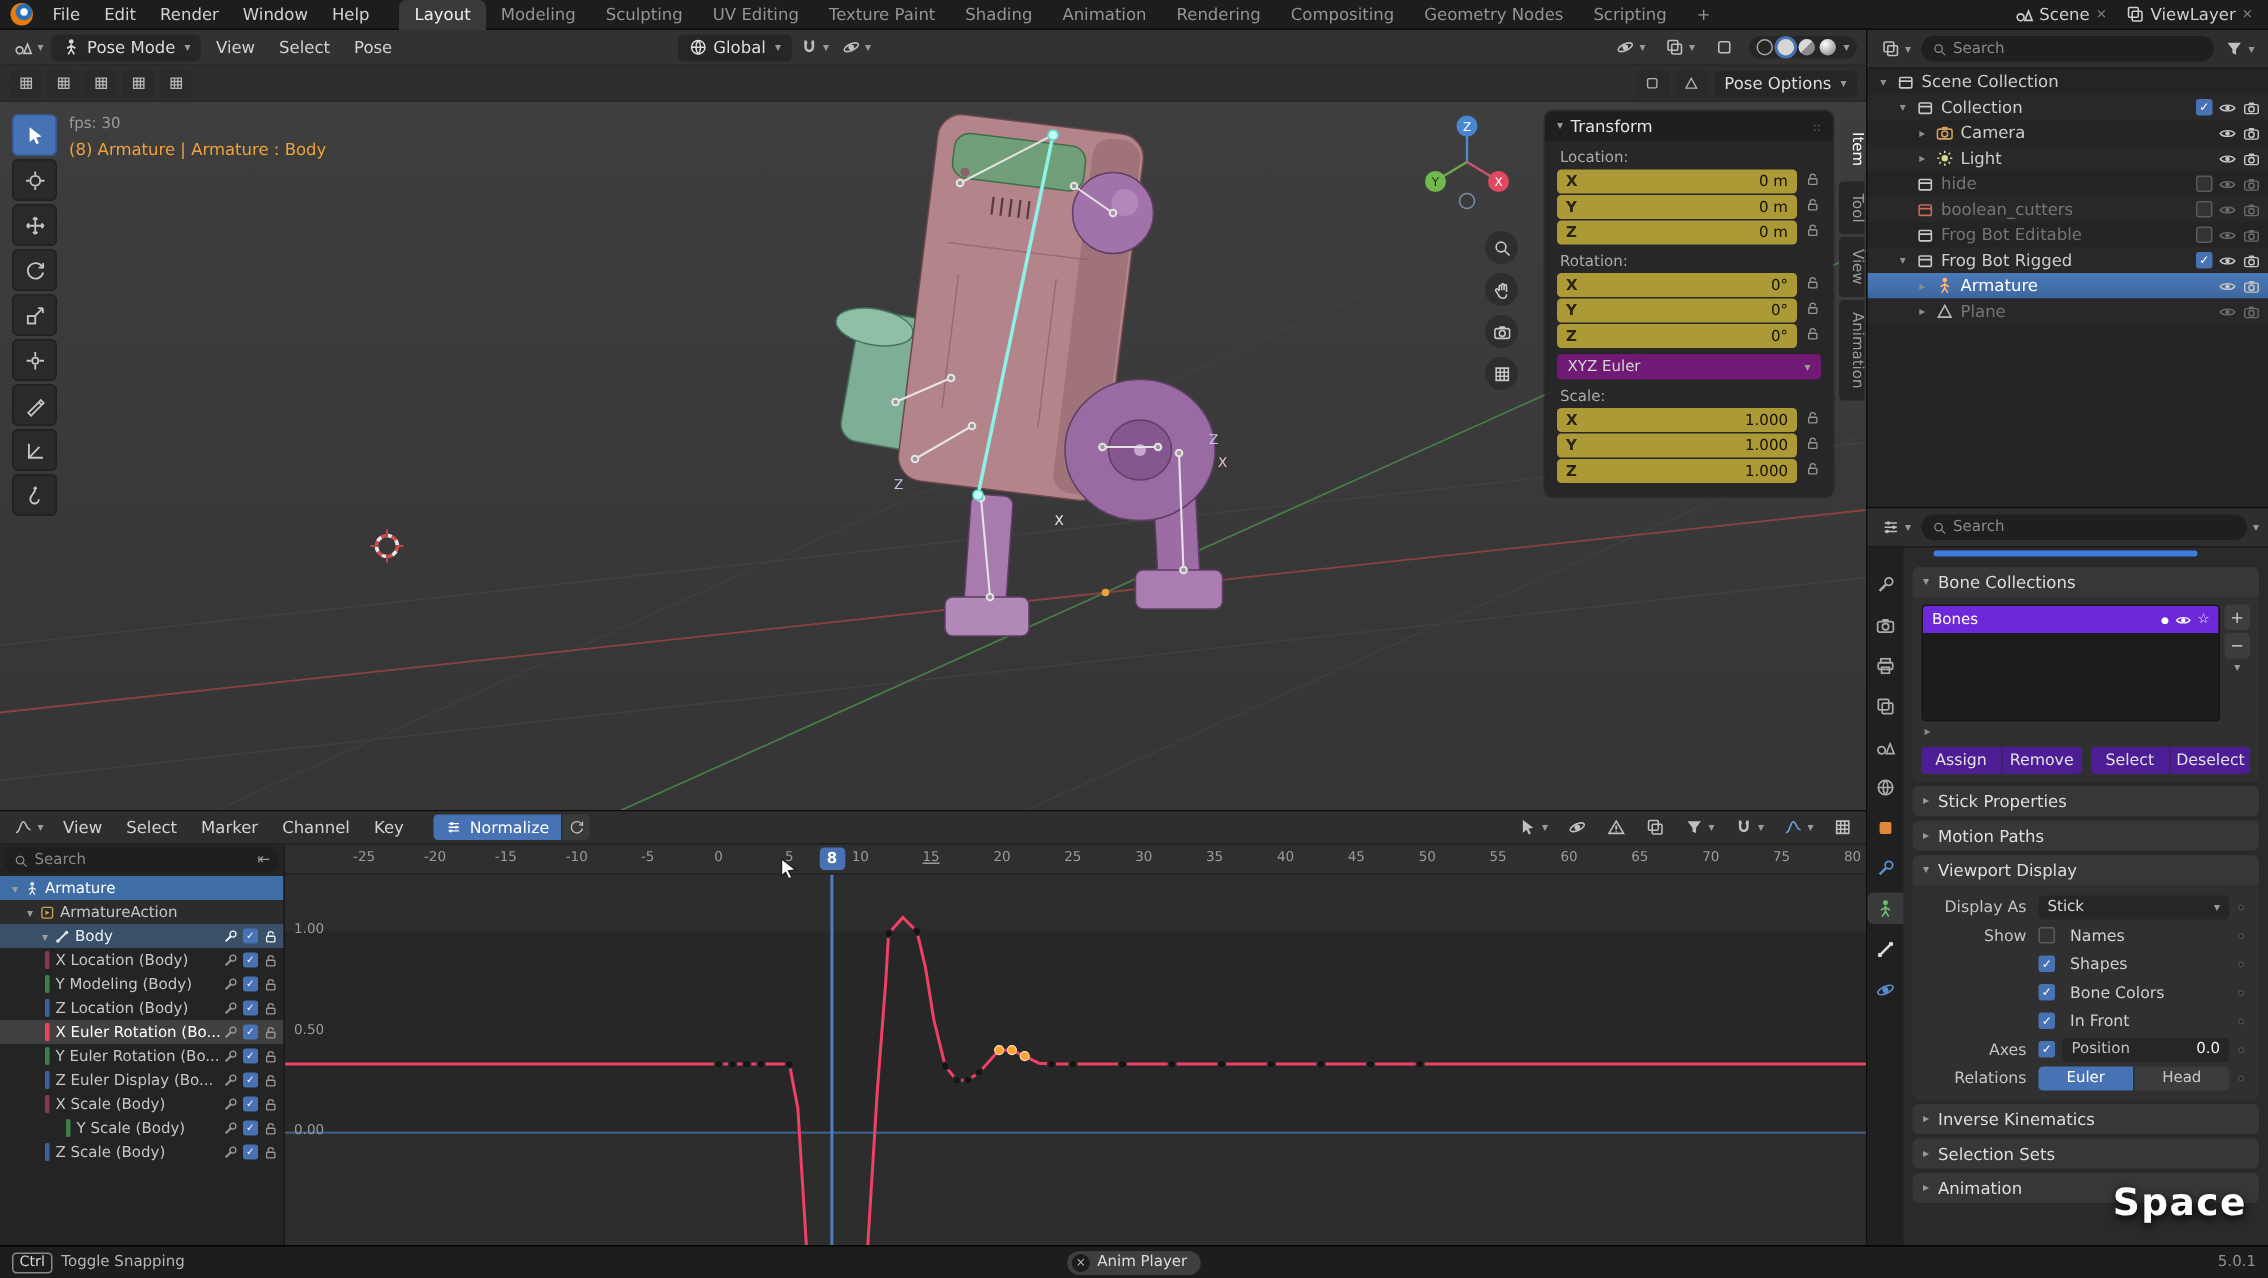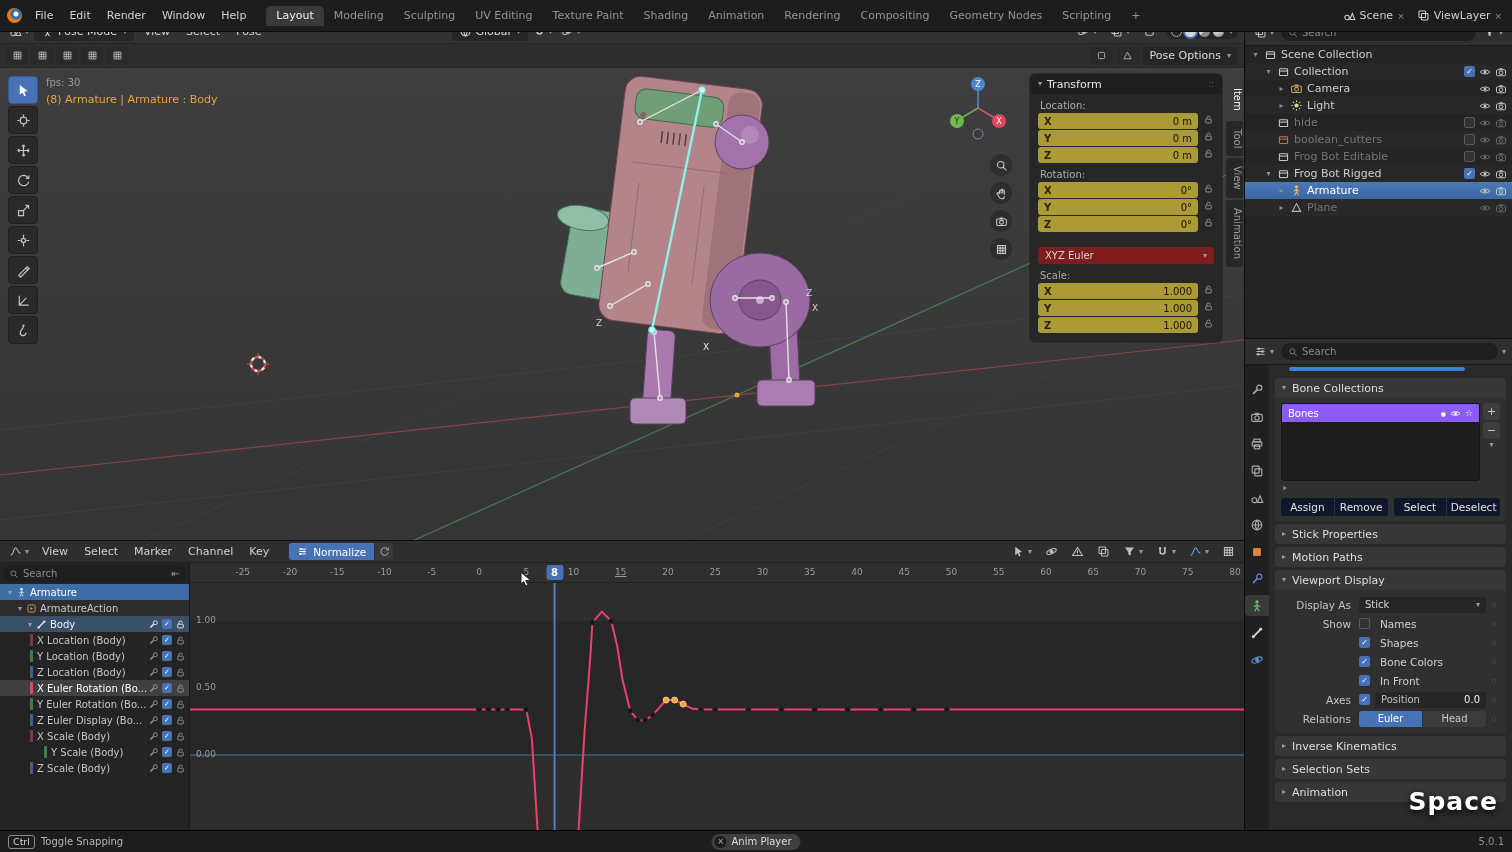--- a/index.html
+++ b/index.html
@@ -2,21 +2,21 @@
 <html><head>
 <meta charset="utf-8">
 <style>
   *{margin:0;padding:0;box-sizing:border-box}
   html,body{width:1512px;height:852px;overflow:hidden;background:#101010}
   body{position:relative;font-family:"DejaVu Sans","Liberation Sans",sans-serif;font-size:11px;color:#c9c9c9}
   .ic{width:13px;height:13px;stroke:currentColor;fill:none;stroke-width:1.3;flex:none;display:inline-block}
   .chev{font-size:8px;color:#9a9a9a;margin-left:2px;line-height:1}
   .rchev{font-size:8px;color:#9a9a9a;line-height:1}
   
-  #topbar{position:absolute;left:0;top:0;width:1512px;height:32px;background:#1d1d1d;display:flex;align-items:center;border-bottom:1px solid #0d0d0d;z-index:9}
+  #topbar{position:absolute;left:0;top:0;width:1512px;height:20px;background:#1d1d1d;display:flex;align-items:center;border-bottom:1px solid #0d0d0d;z-index:9}
   .blogo{width:15px;height:15px;border-radius:8px;margin:0 5px 0 7px;background:radial-gradient(circle at 60% 40%,#fff 0 2px,#2a6fb4 3px 5px,#e87d0d 6px);flex:none}
   .menu{padding:0 8px;line-height:20px;color:#d2d2d2;font-size:11px;white-space:nowrap}
   #tb-tabs{display:flex;margin-left:12px;flex:1;overflow:hidden}
   .wtab{padding:0 10px;line-height:20px;color:#949494;font-size:11px;border-radius:5px 5px 0 0;white-space:nowrap}
   .wtab.active{background:#3a3a3a;color:#f0f0f0}
   #tb-right{display:flex;align-items:center;gap:12px;padding-right:10px}
   .tb-group{display:flex;align-items:center;gap:4px;color:#cfcfcf;white-space:nowrap}
   .xdim{color:#8a8a8a;font-size:9px}
   
   .ehead{height:24px;background:#323232;display:flex;align-items:center;padding:0 6px;gap:2px;border-bottom:1px solid #262626;position:relative;z-index:4}
@@ -39,21 +39,21 @@
   .navbtn{width:22px;height:22px;border-radius:11px;background:rgba(34,34,34,.55);color:#c8c8c8;display:flex;align-items:center;justify-content:center}
   #npanel{position:absolute;top:6px;right:22px;width:192px;background:rgba(38,38,38,.94);border-radius:5px;padding-bottom:8px;box-shadow:0 0 0 1px rgba(0,0,0,.25)}
   .np-title{height:20px;display:flex;align-items:center;gap:5px;padding:0 8px;color:#e3e3e3;background:rgba(0,0,0,.18);border-radius:5px 5px 0 0}
   .np-label{color:#ababab;font-size:10px;margin:6px 10px 2px}
   .np-row{display:flex;align-items:center;margin:1px 8px;gap:5px}
   .np-field{flex:1;height:16px;background:#ab9a35;border-radius:3px;display:flex;align-items:center;padding:0 6px;font-size:10px}
   .np-axis{color:#2a2410;font-weight:bold}
   .np-val{margin-left:auto;color:#171204}
   .np-lock{color:#969696}
   .np-lock .ic{width:11px;height:11px}
-  .np-drop{margin:15px 8px 1px;height:17px;background:#7f1d1d;border-radius:3px;display:flex;align-items:center;padding:0 7px;color:#d6d6d6;font-size:10px}
+  .np-drop{margin:4px 8px 1px;height:17px;background:#701a75;border-radius:3px;display:flex;align-items:center;padding:0 7px;color:#d6d6d6;font-size:10px}
   #side-tabs{position:absolute;right:0;top:12px;width:18px;display:flex;flex-direction:column;gap:2px}
   .stab{writing-mode:vertical-rl;padding:8px 0;background:#272727;color:#9c9c9c;font-size:10px;border-radius:3px 0 0 3px;text-align:center;width:17px}
   .stab.active{background:#3d3d3d;color:#fff}
   #watermark{position:absolute;left:492px;top:342px;color:#1d9bf0;font-size:25px;font-weight:bold;letter-spacing:8px;word-spacing:16px;white-space:nowrap;text-shadow:0 0 1px rgba(29,155,240,.5)}
   #cursor3d{position:absolute;left:246px;top:284px}
   
   #outliner{position:absolute;left:1244px;top:20px;width:268px;height:318px;background:#242424;border-left:1px solid #0d0d0d;display:flex;flex-direction:column}
   .ohead{height:26px;background:#2e2e2e;display:flex;align-items:center;gap:4px;padding:0 6px;border-bottom:1px solid #191919;flex:none}
   .search{flex:1;height:17px;background:#1f1f1f;border-radius:9px;display:flex;align-items:center;gap:4px;padding:0 7px;color:#8a8a8a;font-size:10px}
   #orows{flex:1;overflow:hidden}
@@ -75,27 +75,27 @@
   .ptab{width:24px;height:21px;display:flex;align-items:center;justify-content:center;border-radius:4px 0 0 4px}
   .ptab.active{background:#3a3a3a}
   .ptab .ic{width:14px;height:14px}
   #pcontent{position:absolute;left:24px;top:32px;right:0;bottom:0;padding-top:4px;overflow:hidden}
   .sect{margin:3px 6px 0;background:#373737;border-radius:4px;height:20px;display:flex;align-items:center;gap:6px;padding:0 7px;color:#dedede}
   .sect.open{border-radius:4px 4px 0 0}
   .sbody{margin:0 6px;background:#303030;border-radius:0 0 4px 4px;padding:5px 6px}
   .bc-wrap{display:flex;gap:3px}
   .bc-list{flex:1;height:78px;background:#1d1d1d;border:1px solid #161616;border-radius:3px;overflow:hidden}
   .bc-item{height:18px;display:flex;align-items:center;gap:4px;padding:0 6px;font-size:10px;color:#ddd}
-  .bc-item.sel{background:#8b5cf6;color:#fff}
+  .bc-item.sel{background:#6d28d9;color:#fff}
   .bc-side{width:17px;display:flex;flex-direction:column;gap:2px;align-items:center}
   .bc-btn{width:17px;height:17px;background:#3d3d3d;border-radius:3px;color:#ccc;display:flex;align-items:center;justify-content:center;font-size:11px}
   .bc-expand{height:13px;display:flex;align-items:center;color:#8a8a8a;font-size:8px;padding:0 2px}
   .bc-actions{display:flex;gap:6px;margin-top:4px}
   .pair{display:flex;flex:1}
-  .btn{flex:1;height:18px;background:#0f172a;color:#e2e2e2;font-size:10.5px;display:flex;align-items:center;justify-content:center;white-space:nowrap}
+  .btn{flex:1;height:18px;background:#4c1d95;color:#e2e2e2;font-size:10.5px;display:flex;align-items:center;justify-content:center;white-space:nowrap}
   .pair .btn:first-child{border-radius:3px 0 0 3px;margin-right:1px}
   .pair .btn:last-child{border-radius:0 3px 3px 0}
   .pd-row{display:flex;align-items:center;height:19px;position:relative;padding-right:14px}
   .pd-label{width:78px;text-align:right;color:#c4c4c4;font-size:10.5px;padding-right:8px;flex:none}
   .pd-ctrl{flex:1;display:flex;align-items:center;gap:5px;min-width:0}
   .drop{height:16px;background:#262626;border-radius:3px;display:flex;align-items:center;padding:0 6px;color:#d8d8d8;font-size:10px;flex:1}
   .pd-dot{position:absolute;right:4px;width:4px;height:4px;border-radius:2px;background:#1e1e1e;border:1px solid #4a4a4a}
   .chk-label{font-size:10.5px;color:#d0d0d0;margin-left:5px}
   .slider{height:16px;background:#262626;border-radius:3px;flex:1;display:flex;align-items:center;padding:0 6px;font-size:10px;color:#c2c2c2}
   .slider .val{margin-left:auto;color:#efefef}
@@ -830,21 +830,21 @@
               <use href="#sym-wrench"></use>
             </svg>
             <span class="cbx sm">✓</span>
             <svg class="ic" style="width: 11px; height: 11px; color: rgb(154, 154, 154);">
               <use href="#sym-lock"></use>
             </svg>
           </span>
         </div>
         <div class="grow" style="padding-left: 30px;">
           <span class="swatch" style="background: rgb(63, 125, 70);"></span>
-          <span>Y Location (Body)</span>
+          <span>Y Modeling (Body)</span>
           <span class="gr-icons">
             <svg class="ic" style="width: 11px; height: 11px; color: rgb(154, 154, 154);">
               <use href="#sym-wrench"></use>
             </svg>
             <span class="cbx sm">✓</span>
             <svg class="ic" style="width: 11px; height: 11px; color: rgb(154, 154, 154);">
               <use href="#sym-lock"></use>
             </svg>
           </span>
         </div>

